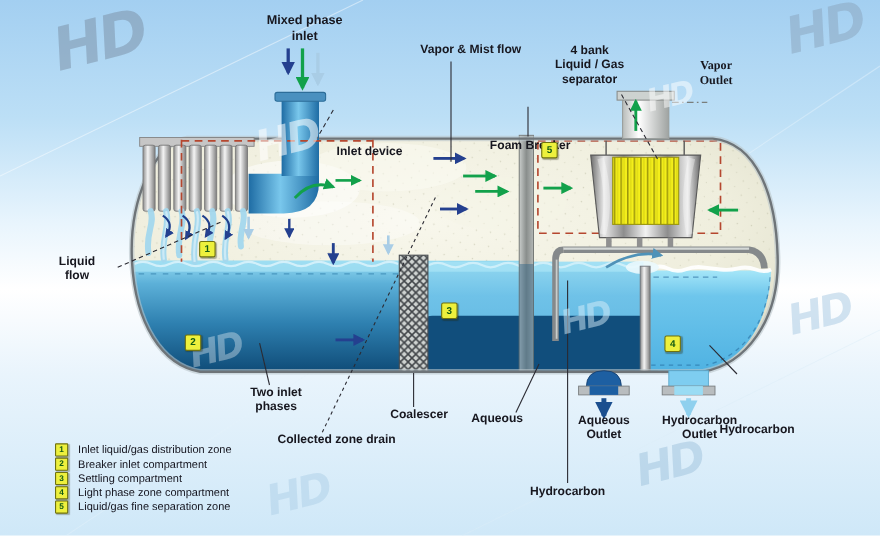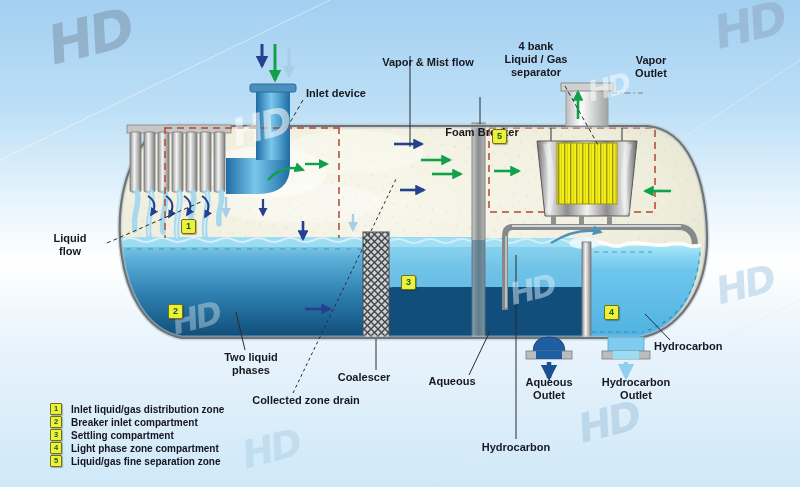--- a/index.html
+++ b/index.html
@@ -6,35 +6,35 @@
   .stage{
     position:relative;width:800px;height:487px;overflow:hidden;
     font-family:"Liberation Sans",sans-serif;
     background:linear-gradient(180deg,#a3cff1 0%,#bcdff6 22%,#e9f5fd 42%,#ffffff 54%,#e9f4fc 70%,#cfe8f8 100%);
   }
   .stage svg{position:absolute;left:0;top:0;}
   .lbl{
     position:absolute;font-weight:700;font-size:11px;line-height:1.18;
     color:#17171f;white-space:pre-line;text-align:center;transform:translateX(-50%);
   }
-  .lbl.la{transform:none;text-align:center;}
+  .lbl.la{transform:none;text-align:center;margin-top:45px;}
   .zb{
     position:absolute;width:13px;height:13px;background:#edf03d;
     border:1px solid #70720f;border-radius:2px;color:#145c14;
     font-weight:700;font-size:9px;line-height:13px;text-align:center;
     box-shadow:1px 1px 1px rgba(40,40,10,.35);
   }
   .legend{position:absolute;left:50px;top:404px;display:flex;flex-direction:column;gap:3px;}
   .lg-row{display:flex;align-items:center;height:10px;}
   .lg-badge{
     width:10px;height:10px;background:#edf03d;border:1px solid #70720f;border-radius:1px;
     color:#145c14;font-weight:700;font-size:7.5px;line-height:10px;text-align:center;flex:0 0 auto;
     box-shadow:1px 1px 1px rgba(40,40,10,.3);
   }
-  .lg-text{margin-left:9px;font-weight:700;font-size:10px;color:#14141e;white-space:nowrap;}
+  .lg-text{margin-left:9px;font-weight:400;font-size:10px;color:#14141e;white-space:nowrap;}
   .wm{
     position:absolute;font-style:italic;font-weight:800;line-height:1;
     letter-spacing:-3px;transform:rotate(-14deg);pointer-events:none;user-select:none;
     font-family:"DejaVu Sans","Liberation Sans",sans-serif;
   }
 </style>
 </head>
 <body>
 
 <div class="stage">
@@ -292,33 +292,35 @@
 <div class="wm" style="left:48px;top:10px;font-size:54px;color:rgba(125,148,170,0.55);">HD</div>
 <div class="wm" style="left:232px;top:108px;font-size:38px;color:rgba(255,255,255,0.55);">HD</div>
 <div class="wm" style="left:714px;top:2px;font-size:46px;color:rgba(138,163,188,0.5);">HD</div>
 <div class="wm" style="left:588px;top:74px;font-size:28px;color:rgba(255,255,255,0.5);">HD</div>
 <div class="wm" style="left:510px;top:275px;font-size:30px;color:rgba(215,238,250,0.5);">HD</div>
 <div class="wm" style="left:172px;top:302px;font-size:32px;color:rgba(255,255,255,0.35);">HD</div>
 <div class="wm" style="left:578px;top:402px;font-size:40px;color:rgba(158,193,220,0.5);">HD</div>
 <div class="wm" style="left:716px;top:266px;font-size:38px;color:rgba(165,200,225,0.5);">HD</div>
 <div class="wm" style="left:242px;top:430px;font-size:38px;color:rgba(168,203,228,0.45);">HD</div>
 
+<div class="lbl" style="left:277px;top:13px;font-size:11.5px;">Mixed phase
+inlet</div>
 <div class="lbl la" style="left:306px;top:87px;">Inlet device</div>
-<div class="lbl" style="left:428px;top:39px;margin-top:17px;">Vapor &amp; Mist flow</div>
+<div class="lbl" style="left:428px;top:39px;">Vapor &amp; Mist flow</div>
 <div class="lbl" style="left:482px;top:83px;margin-top:43px;">Foam Breaker</div>
 <div class="lbl" style="left:536px;top:40px;">4 bank
 Liquid / Gas
 separator</div>
-<div class="lbl" style="left:651px;top:54px;">Vapor
+<div class="lbl" style="left:651px;top:54px;font-family:Liberation Serif, serif;">Vapor
 Outlet</div>
 <div class="lbl" style="left:70px;top:232px;">Liquid
 flow</div>
-<div class="lbl" style="left:251px;top:351px;">Two liquid
+<div class="lbl" style="left:251px;top:351px;">Two inlet
 phases</div>
-<div class="lbl" style="left:364px;top:371px;">Coalescer</div>
+<div class="lbl" style="left:381px;top:371px;">Coalescer</div>
 <div class="lbl" style="left:452px;top:375px;">Aqueous</div>
 <div class="lbl" style="left:306px;top:394px;">Collected zone drain</div>
 <div class="lbl" style="left:549px;top:376px;">Aqueous
 Outlet</div>
 <div class="lbl" style="left:636px;top:376px;">Hydrocarbon
 Outlet</div>
 <div class="lbl la" style="left:654px;top:340px;">Hydrocarbon</div>
 <div class="lbl" style="left:516px;top:441px;">Hydrocarbon</div>
 
 <div class="zb" style="left:181px;top:219px;">1</div>

